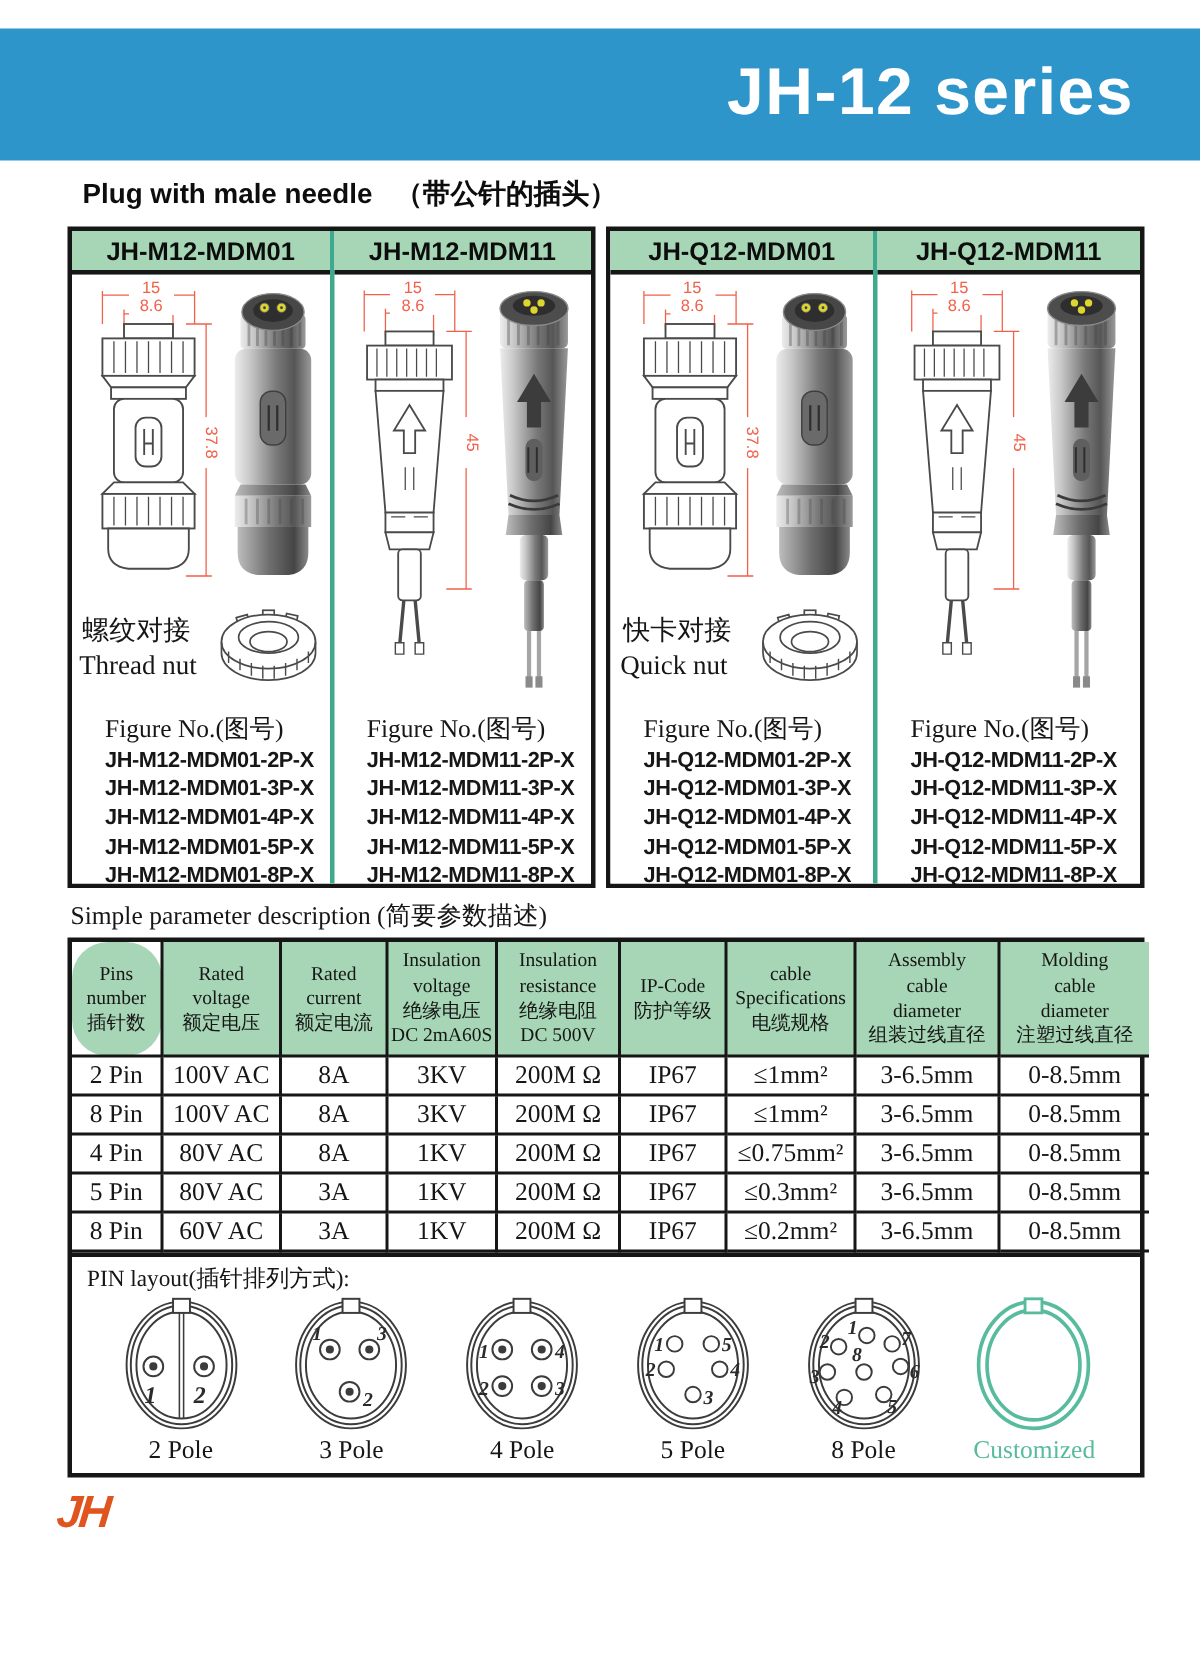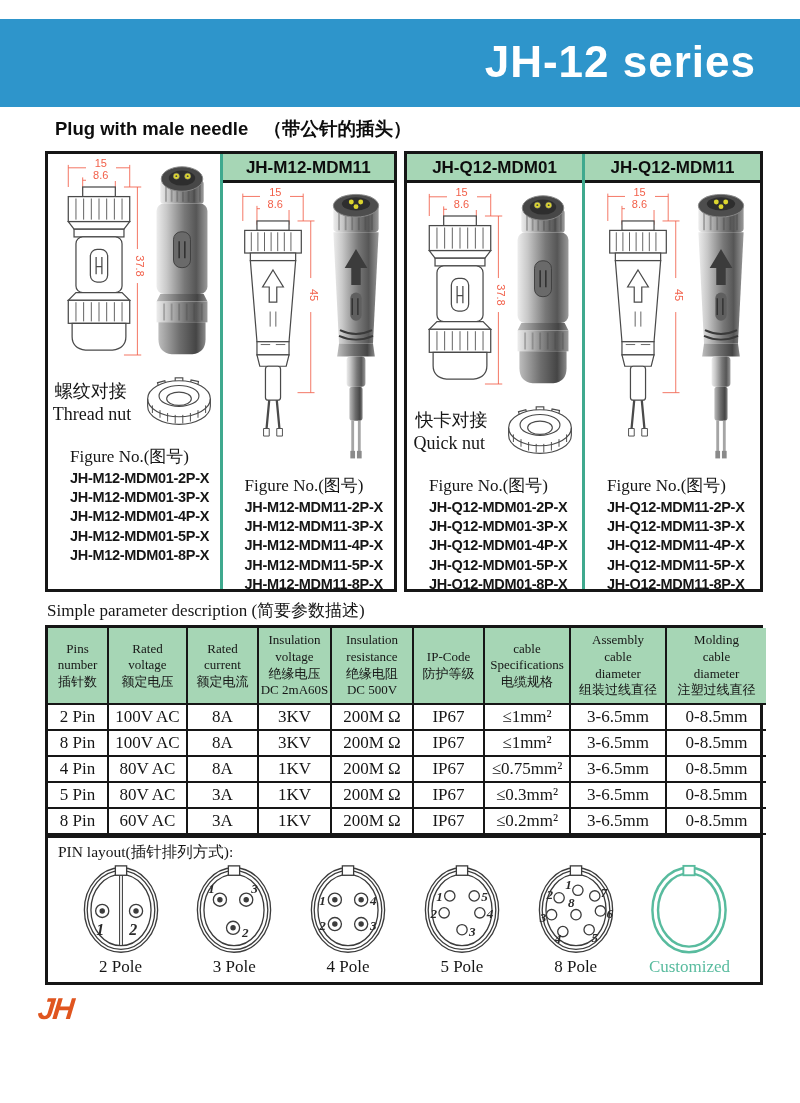--- a/index.html
+++ b/index.html
@@ -41,21 +41,21 @@
   .nut-cn { position:absolute; left:6px; top:225px; font-size:18px; }
   .nut-en { position:absolute; left:4px; top:250px; font-size:18px; }
   .figs { padding:3px 4px 0 22px; }
   .figs-title { font-size:17px; margin-bottom:1px; }
   .fig-line { font:bold 14.5px/19.2px "Liberation Sans", sans-serif; letter-spacing:-0.3px; white-space:nowrap; }
   
   .ptitle { margin:7px 0 3px 47px; font-size:17px; }
   .param-box { margin:0 37px 0 45px; border:3px solid #161616; background:#fff; }
   table.params { width:100%; border-collapse:collapse; table-layout:fixed; }
   table.params th, table.params td { border:2px solid #161616; text-align:center; padding:0; }
-  table.params th:first-child, table.params td:first-child { border-left:none; }
+  table.params th:first-child, table.params td:first-child { border-left:none;border-radius:24px; }
   table.params th:last-child,  table.params td:last-child  { border-right:none; }
   table.params thead th { border-top:none; }
   table.params th {
     background:#a6d6b5; font-family:"Liberation Serif", serif; font-size:13px; line-height:1.28;
     font-weight:normal; white-space:pre-line; height:76px; padding:2px 1px;
   }
   table.params td { font-size:17px; height:26px; }
   
   .other { border-top:1px solid #161616; padding:7px 12px 12px; font-size:15.5px; line-height:1.62; }
   
@@ -210,20 +210,21 @@
 <div class="sect">
   <span class="en">Plug with male needle</span>
   <span class="cn">（带公针的插头）</span>
 </div>
 
 <div class="prod-row">
 
   <div class="pgroup g1">
 
     <div class="pcol">
+      <div class="phead">JH-M12-MDM01</div>
       <div class="part">
         <svg class="artwork" viewBox="0 0 170 288">
           <use href="#sym-line01" x="2" y="4" width="96" height="202"></use>
           <use href="#sym-render01" x="100" y="6" width="66" height="203"></use>
           <use href="#sym-nut" x="92" y="220" width="76" height="59"></use>
         </svg>
         <span class="dim dim1">15</span>
         <span class="dim dim2">8.6</span>
         <span class="dim dim-v">37.8</span>
         <span class="nut-cn">螺纹对接</span>

